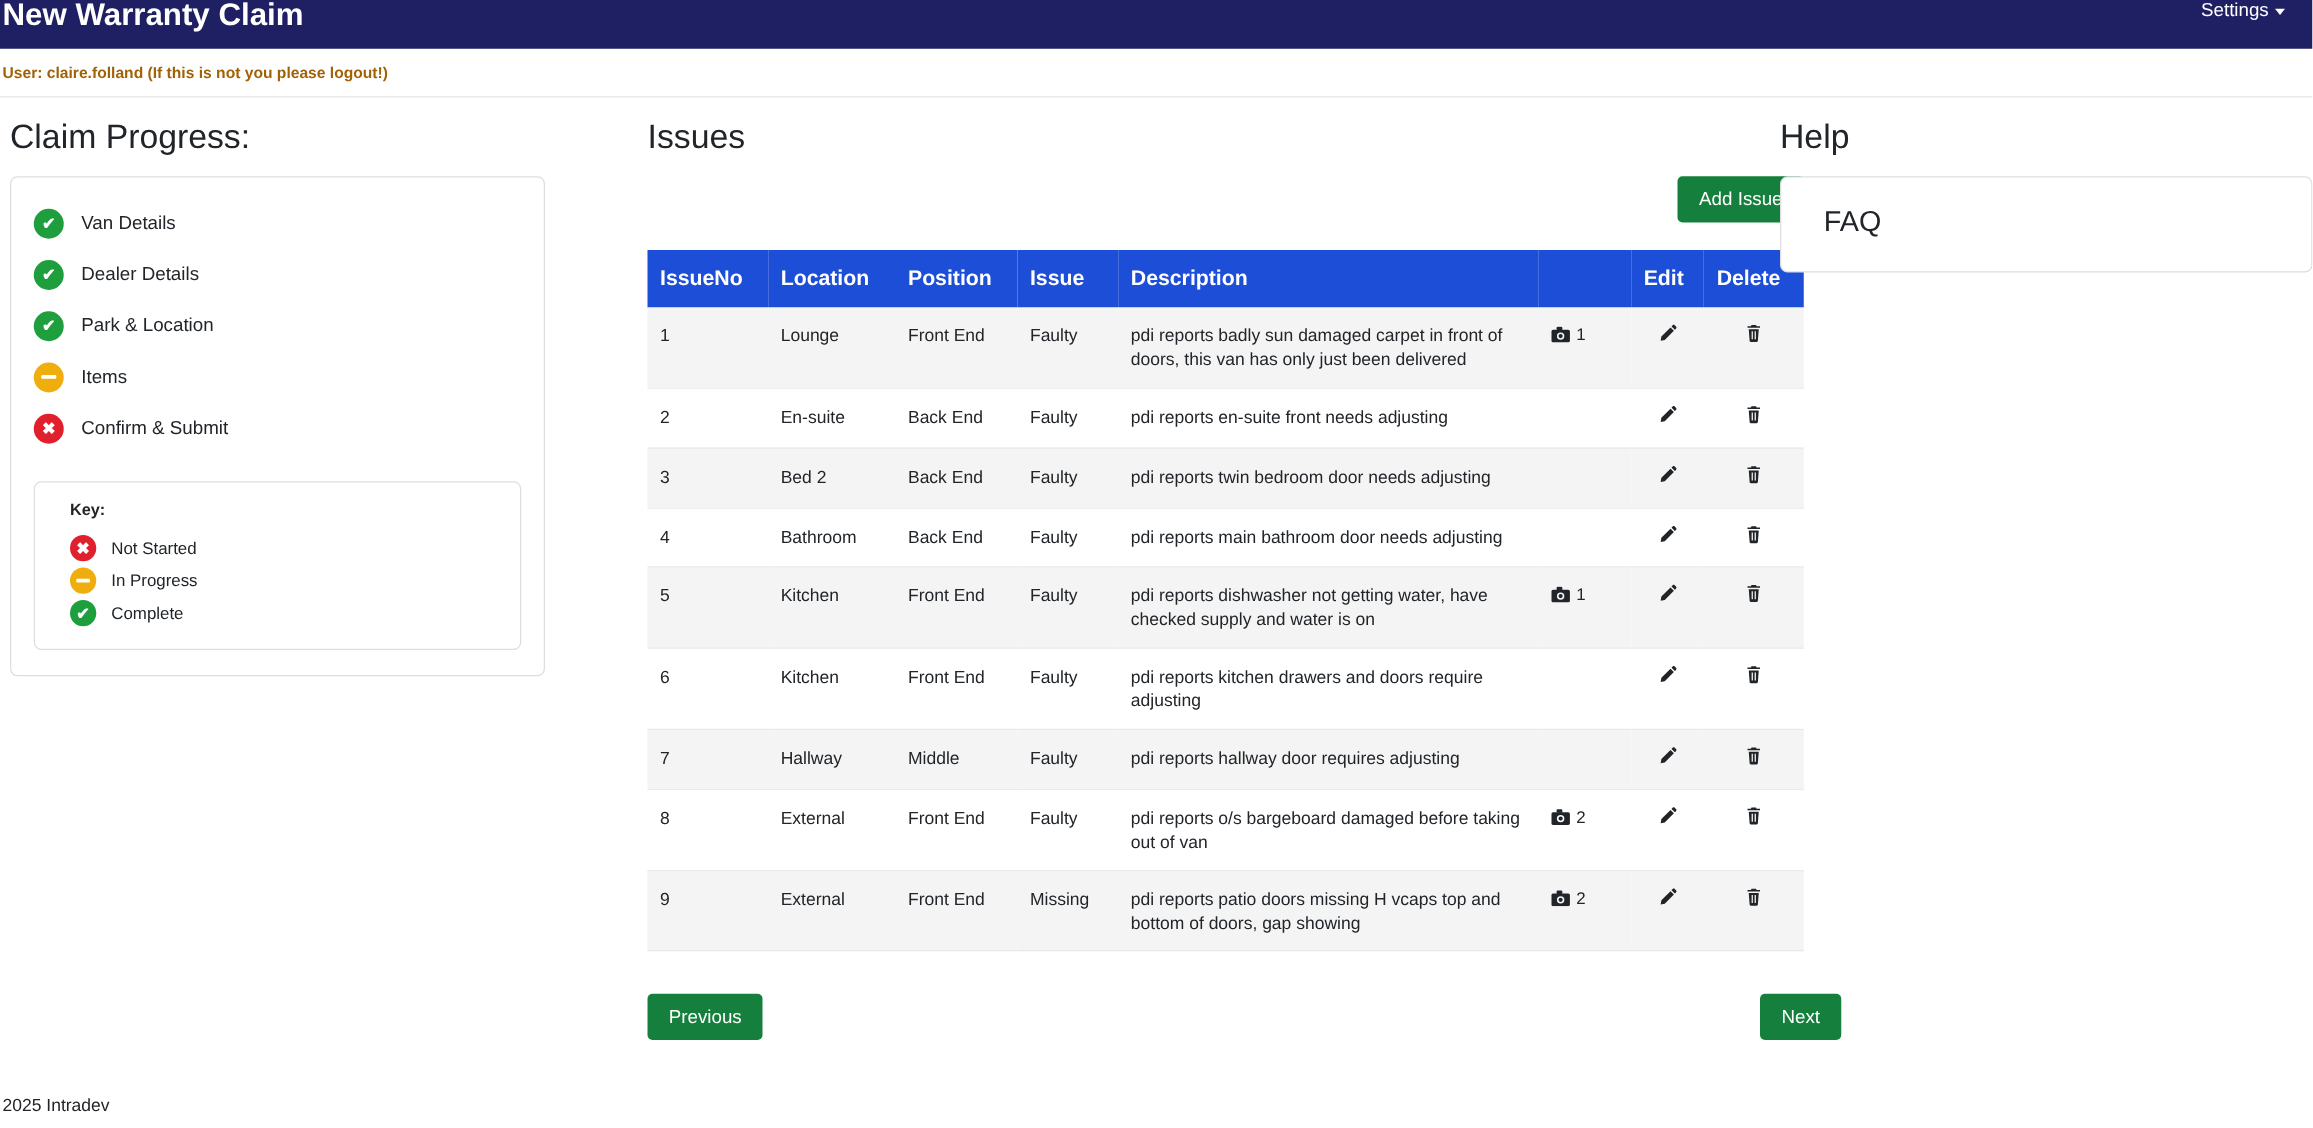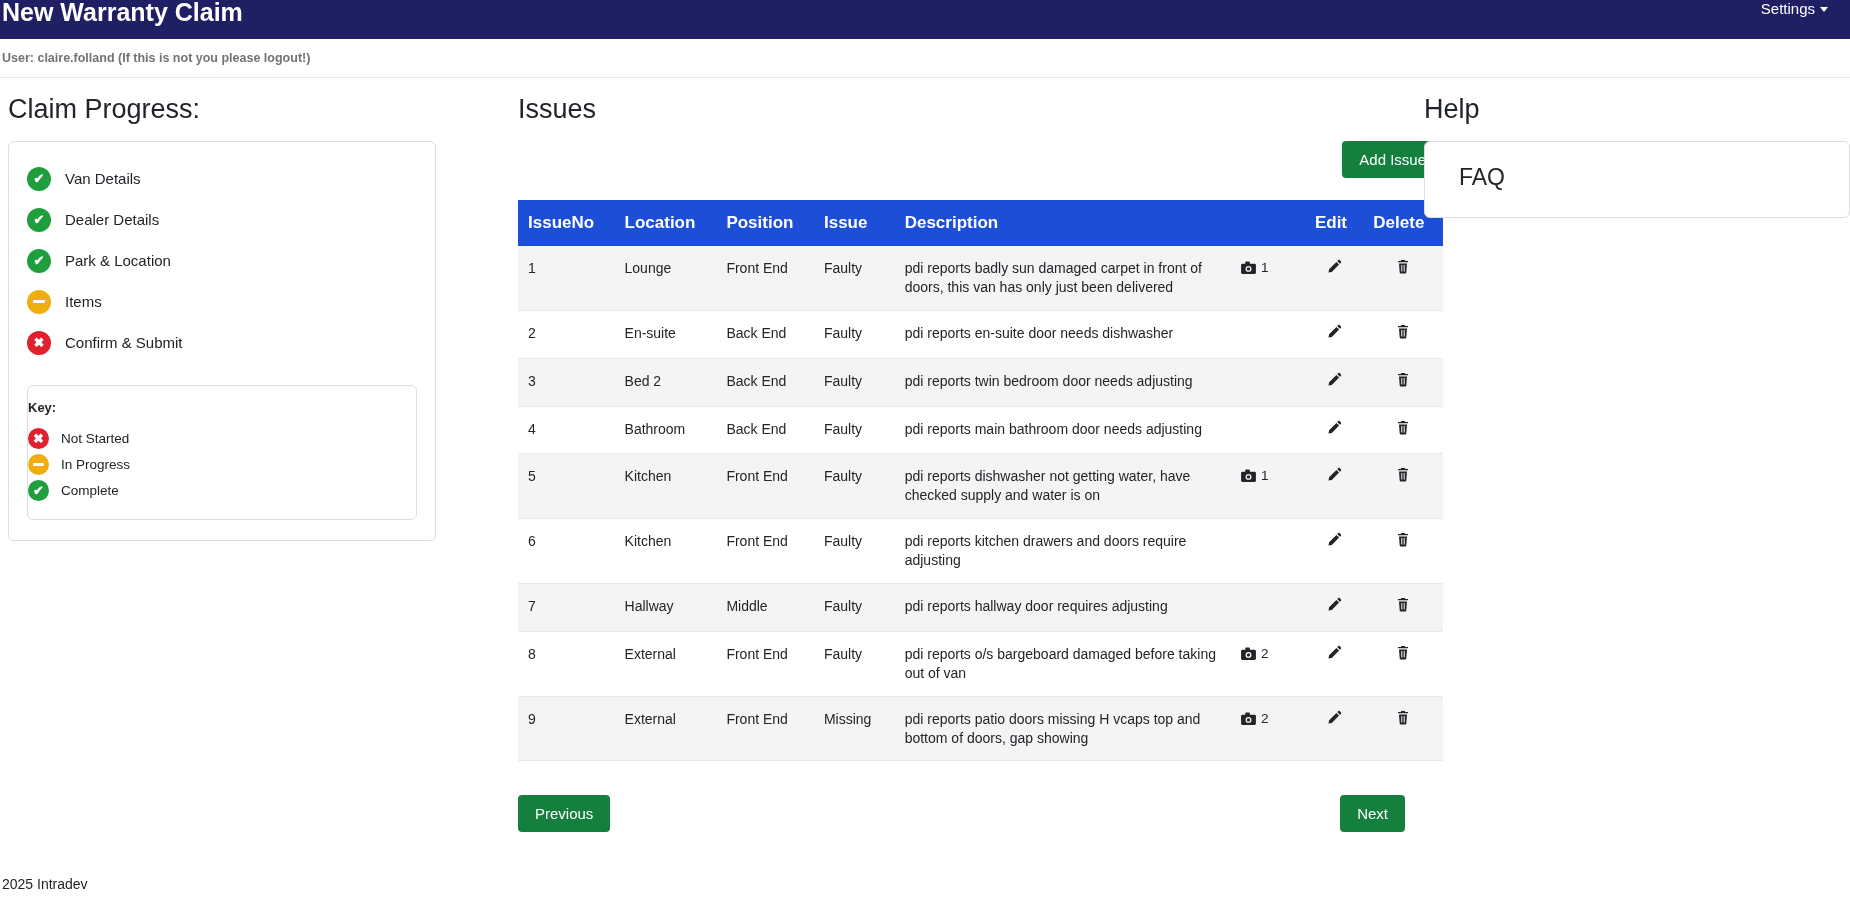--- a/index.html
+++ b/index.html
@@ -52,21 +52,21 @@
     margin-top: 2px;
   }
 
   
   .userbar {
     height: 39px;
     display: flex;
     align-items: center;
     font-size: 12.5px;
     font-weight: bold;
-    color: #737373;
+    color: #a16207;
     border-bottom: 1px solid #e6e6e6;
     padding-left: 2px;
   }
 
   
   .content {
     display: flex;
     align-items: flex-start;
     padding-top: 16px;
   }
@@ -116,21 +116,21 @@
     background: #ffffff;
     border-radius: 1px;
   }
   .tick { font-size: 13px; }
   .cross { font-size: 13px; }
 
   .key-box {
     margin-top: 22px;
     border: 1px solid #dedede;
     border-radius: 6px;
-    padding: 14px 16px 16px 0;
+    padding: 14px 16px 16px 28px;
   }
   .key-title { font-size: 13px; font-weight: bold; margin-bottom: 10px; }
   .key-row {
     display: flex; align-items: center; gap: 12px;
     height: 26px;
     font-size: 13.5px;
   }
   .key-row .status-ico { width: 21px; height: 21px; font-size: 12px; }
   .key-row .status-ico .bar { width: 11px; height: 3px; }
 
@@ -196,21 +196,21 @@
   .icon-btn {
     background: none;
     border: none;
     padding: 0;
     cursor: pointer;
     line-height: 0;
   }
   .navrow {
     display: flex;
     justify-content: space-between;
-    width: 887px;
+    width: 955px;
     margin-top: 34px;
   }
 
   
   .help-card {
     border: 1px solid #dedede;
     border-radius: 6px;
     padding: 22px 20px 26px 20px;
     background: #ffffff;
     min-height: 76px;
@@ -364,21 +364,21 @@
                   </svg>
               </button>
             </td>
           </tr>
 
           <tr>
             <td>2</td>
             <td>En-suite</td>
             <td>Back End</td>
             <td>Faulty</td>
-            <td>pdi reports en-suite door needs dishwasher</td>
+            <td>pdi reports en-suite front needs adjusting</td>
             <td class="photo-cell"></td>
             <td class="col-edit">
               <button class="icon-btn">
                 <svg width="16" height="16" viewBox="0 0 16 16">
                     <path d="M12.1 1.2c.5-.5 1.2-.5 1.7 0l1 1c.5.5.5 1.2 0 1.7l-.9.9-2.7-2.7.9-.9zM10.4 2.9l2.7 2.7-7.3 7.3-3.3.6.6-3.3 7.3-7.3z" fill="#212529"></path>
                   </svg>
               </button>
             </td>
             <td class="col-del">
               <button class="icon-btn">

